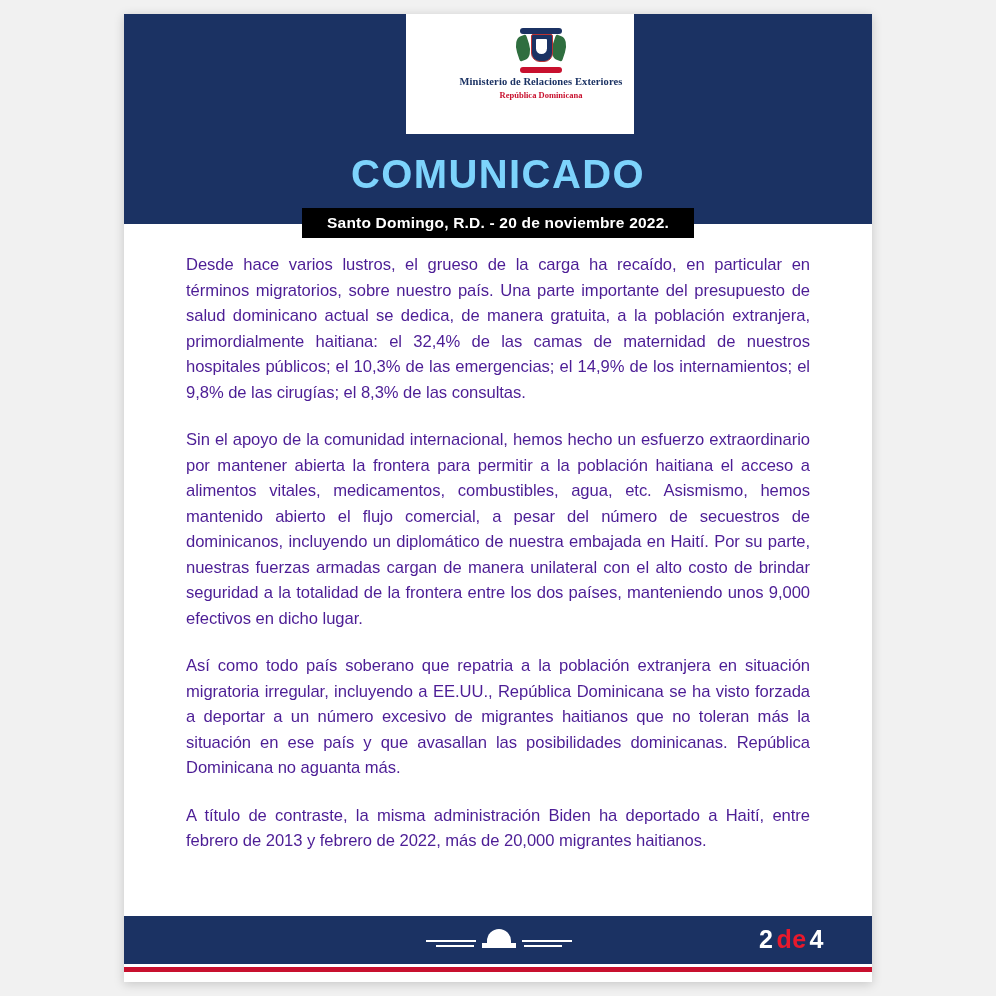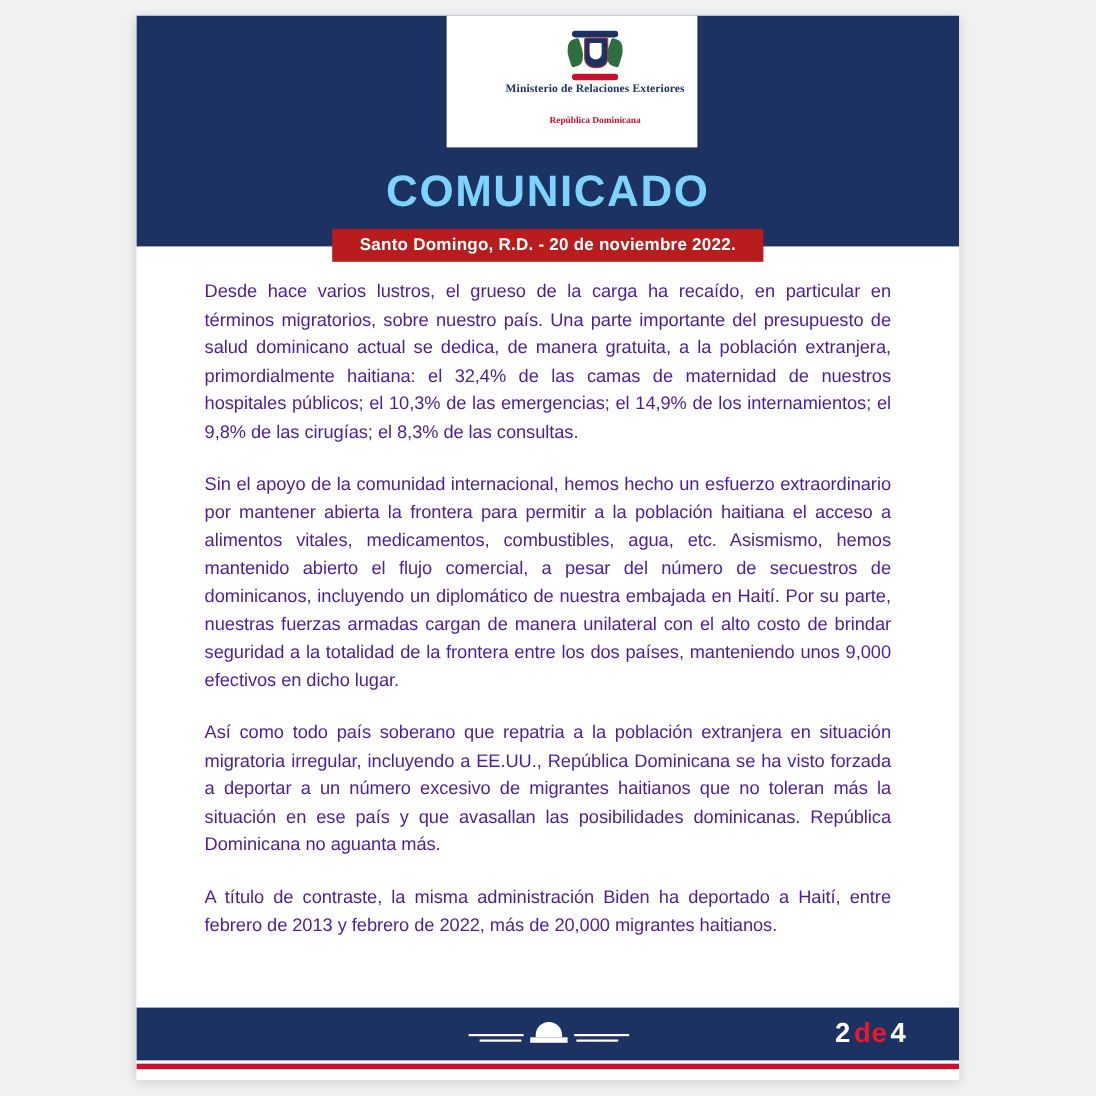--- a/index.html
+++ b/index.html
@@ -110,21 +110,21 @@
   }
 
   .logo-line1 {
     font-size: 10.5px;
     font-weight: bold;
     color: #1b3263;
     letter-spacing: .1px;
     font-family: "Liberation Serif", serif;
   }
   .logo-line2 {
-    margin-top: 17px;
+    margin-top: 3px;
     font-size: 8.5px;
     font-weight: bold;
     color: #c8102e;
     font-family: "Liberation Serif", serif;
   }
 
   .doc-title {
     position: absolute;
     left: 0;
     top: 138px;
@@ -135,21 +135,21 @@
     font-weight: bold;
     letter-spacing: 1.4px;
   }
 
   .date-ribbon {
     position: absolute;
     left: 178px;
     top: 194px;
     width: 392px;
     height: 30px;
-    background: #b91c1c;
+    background: #000000;
     color: #ffffff;
     font-size: 15.5px;
     font-weight: bold;
     text-align: center;
     line-height: 30px;
     letter-spacing: .2px;
   }
 
   
   .body-area {

